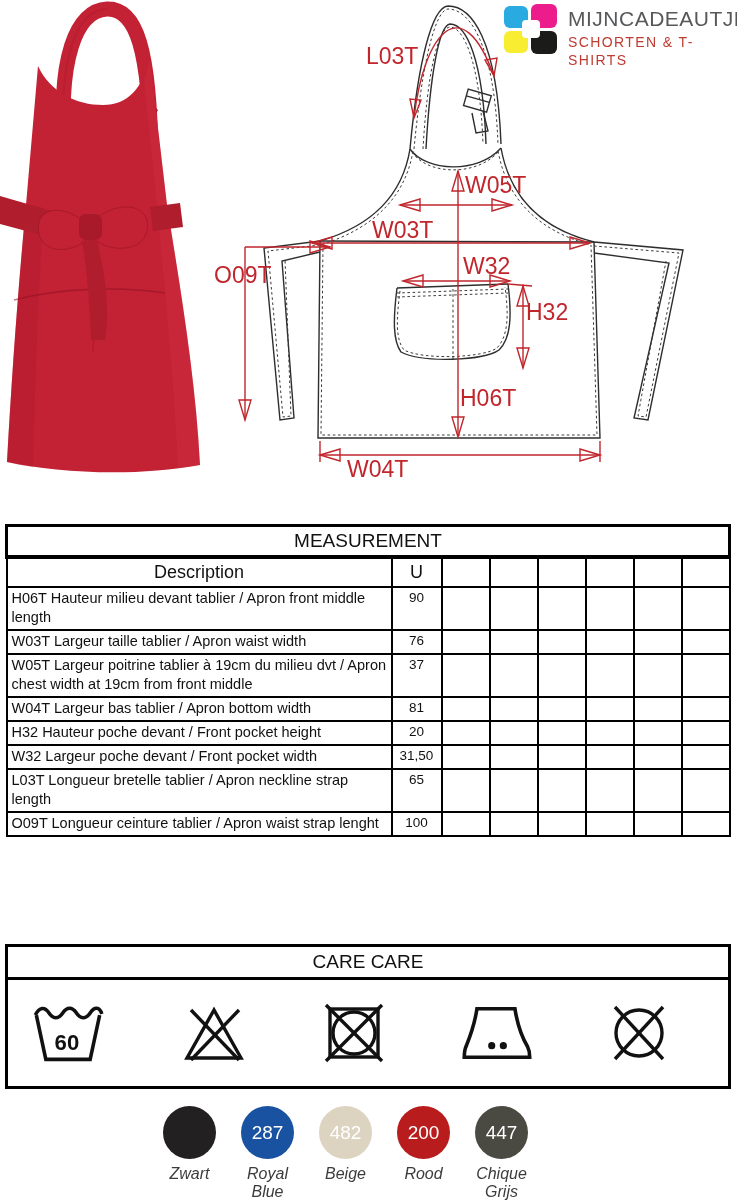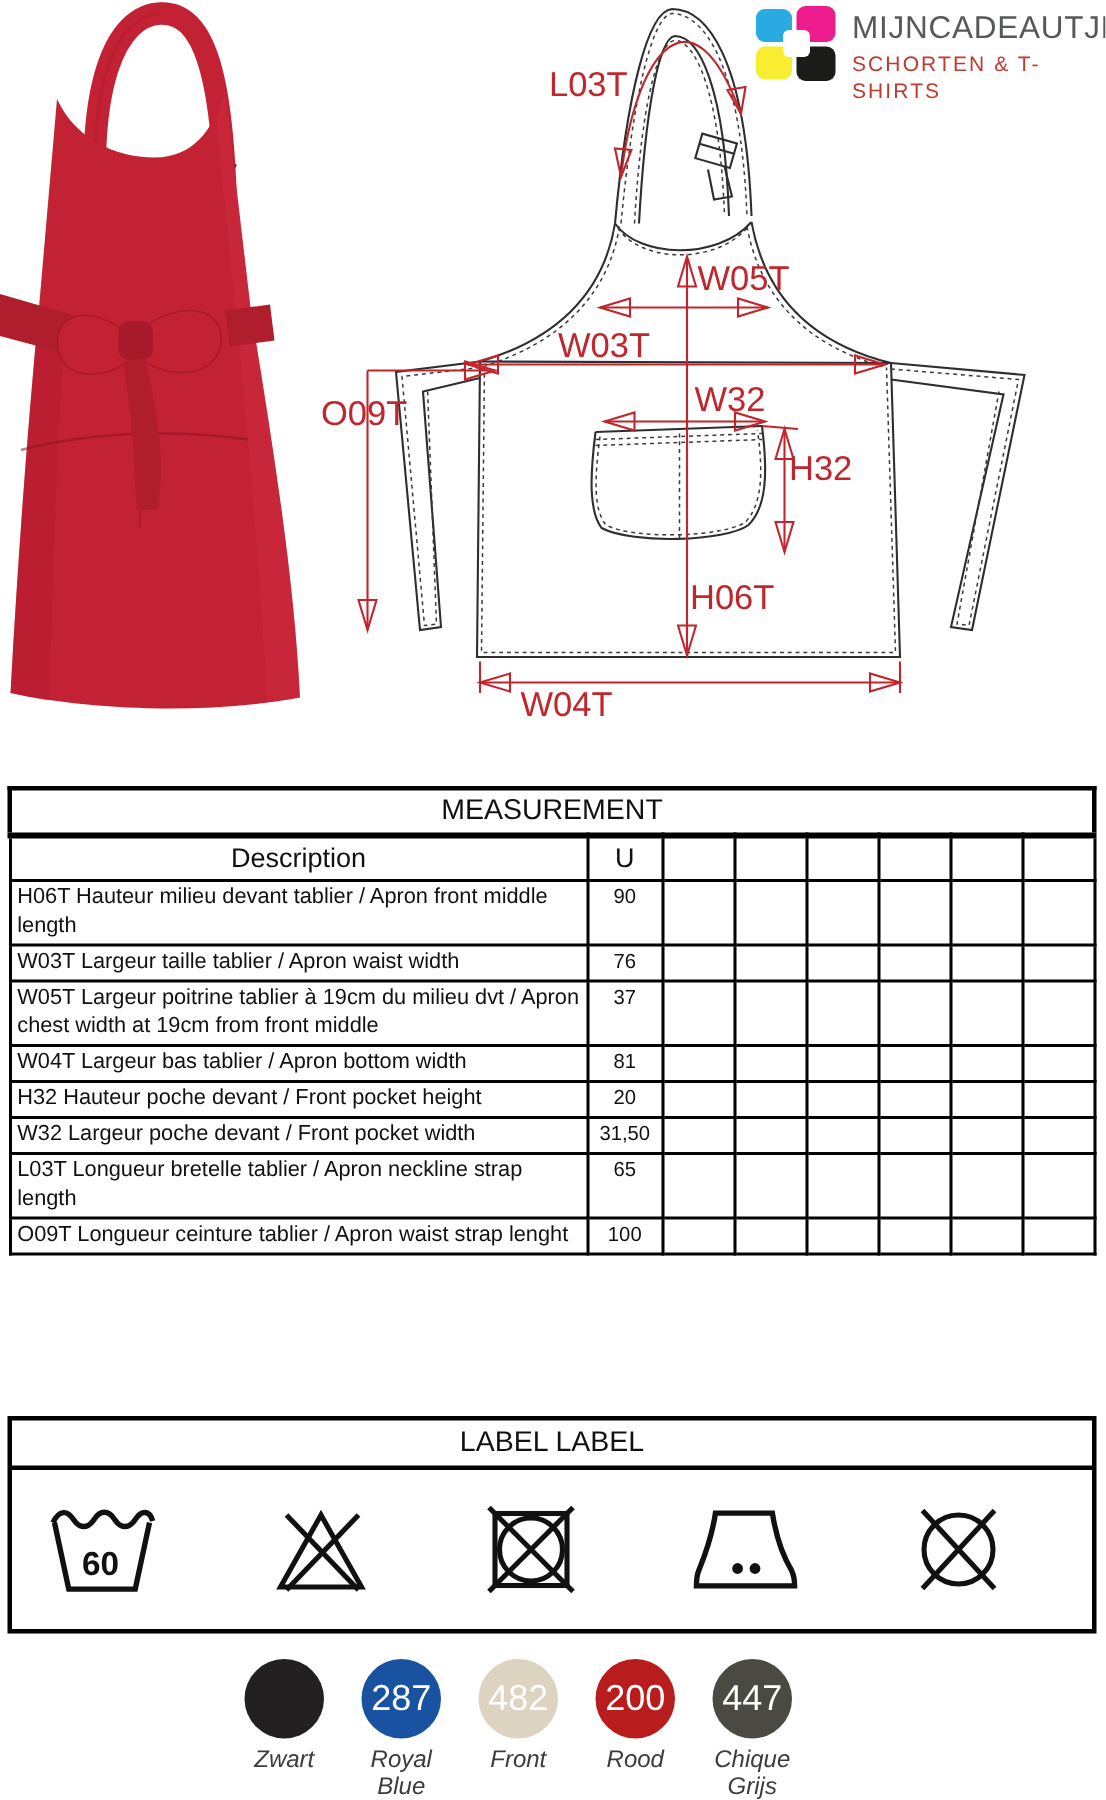--- a/index.html
+++ b/index.html
@@ -40,21 +40,21 @@
   
   #care-box{position:absolute;left:5px;top:944px;width:720px;border:3px solid #000;background:#fff;}
   #care-title{border-bottom:3px solid #000;text-align:center;font-size:19px;padding:4px 0;}
   #care-symbols{display:flex;align-items:center;justify-content:space-between;height:106px;padding:0 56px 0 22px;}
   .care-sym{flex:0 0 auto;}
   
   #swatches{position:absolute;left:0;top:1106px;width:737px;display:flex;justify-content:center;gap:2px;
             transform:translateX(-23px);}
   .swatch{width:76px;display:flex;flex-direction:column;align-items:center;}
   .swatch-circle{width:53px;height:53px;border-radius:50%;display:flex;align-items:center;justify-content:center;
-                 color:#fff;font-size:24px;}
+                 color:#fff;font-size:19px;}
   .swatch-label{margin-top:6px;font-size:16px;color:#3c3c3c;text-align:center;line-height:18px;font-style:italic;}
 </style>
 </head>
 <body>
 
 <div id="page">
 
   <svg id="apron-photo" viewBox="0 0 230 490" width="230" height="490">
 
     <path d="M 66 165 C 55 55 78 10 107 9 C 136 8 150 48 151 160" fill="none" stroke="#c32134" stroke-width="15"></path>
@@ -277,21 +277,21 @@
           <td></td>
       <td></td>
           <td></td>
       <td></td>
           <td></td>
     </tr>
   </tbody>
     </table>
 
   <div id="care-box">
-    <div id="care-title">LABEL LABEL</div>
+    <div id="care-title">CARE CARE</div>
     <div id="care-symbols">
       <svg class="care-sym" viewBox="0 0 72 64" width="76" height="68">
         <g fill="none" stroke="#111" stroke-width="3.4">
           <path d="M 6 15 L 15 57 L 57 57 L 66 15"></path>
           <path d="M 5 15 C 9 7 14 7 18 13 C 22 19 27 19 31 13 C 35 7 40 7 44 13 C 48 19 53 19 57 13 C 61 7 66 7 68 14"></path>
         </g>
         <text x="35" y="48" text-anchor="middle" font-size="21" font-weight="bold" fill="#111" font-family="Liberation Sans, sans-serif">60</text>
       </svg>
       <svg class="care-sym" viewBox="0 0 72 64" width="72" height="64">
         <g fill="none" stroke="#111" stroke-width="3.4">
@@ -335,21 +335,21 @@
     <div class="swatch">
       <div class="swatch-circle" style="background: rgb(26, 82, 162);">
         <span>287</span>
       </div>
       <div class="swatch-label">Royal Blue</div>
     </div>
     <div class="swatch">
       <div class="swatch-circle" style="background: rgb(221, 211, 193);">
         <span>482</span>
       </div>
-      <div class="swatch-label">Front</div>
+      <div class="swatch-label">Beige</div>
     </div>
     <div class="swatch">
       <div class="swatch-circle" style="background: #b91c1c;">
         <span>200</span>
       </div>
       <div class="swatch-label">Rood</div>
     </div>
     <div class="swatch">
       <div class="swatch-circle" style="background: rgb(75, 74, 66);">
         <span>447</span>

